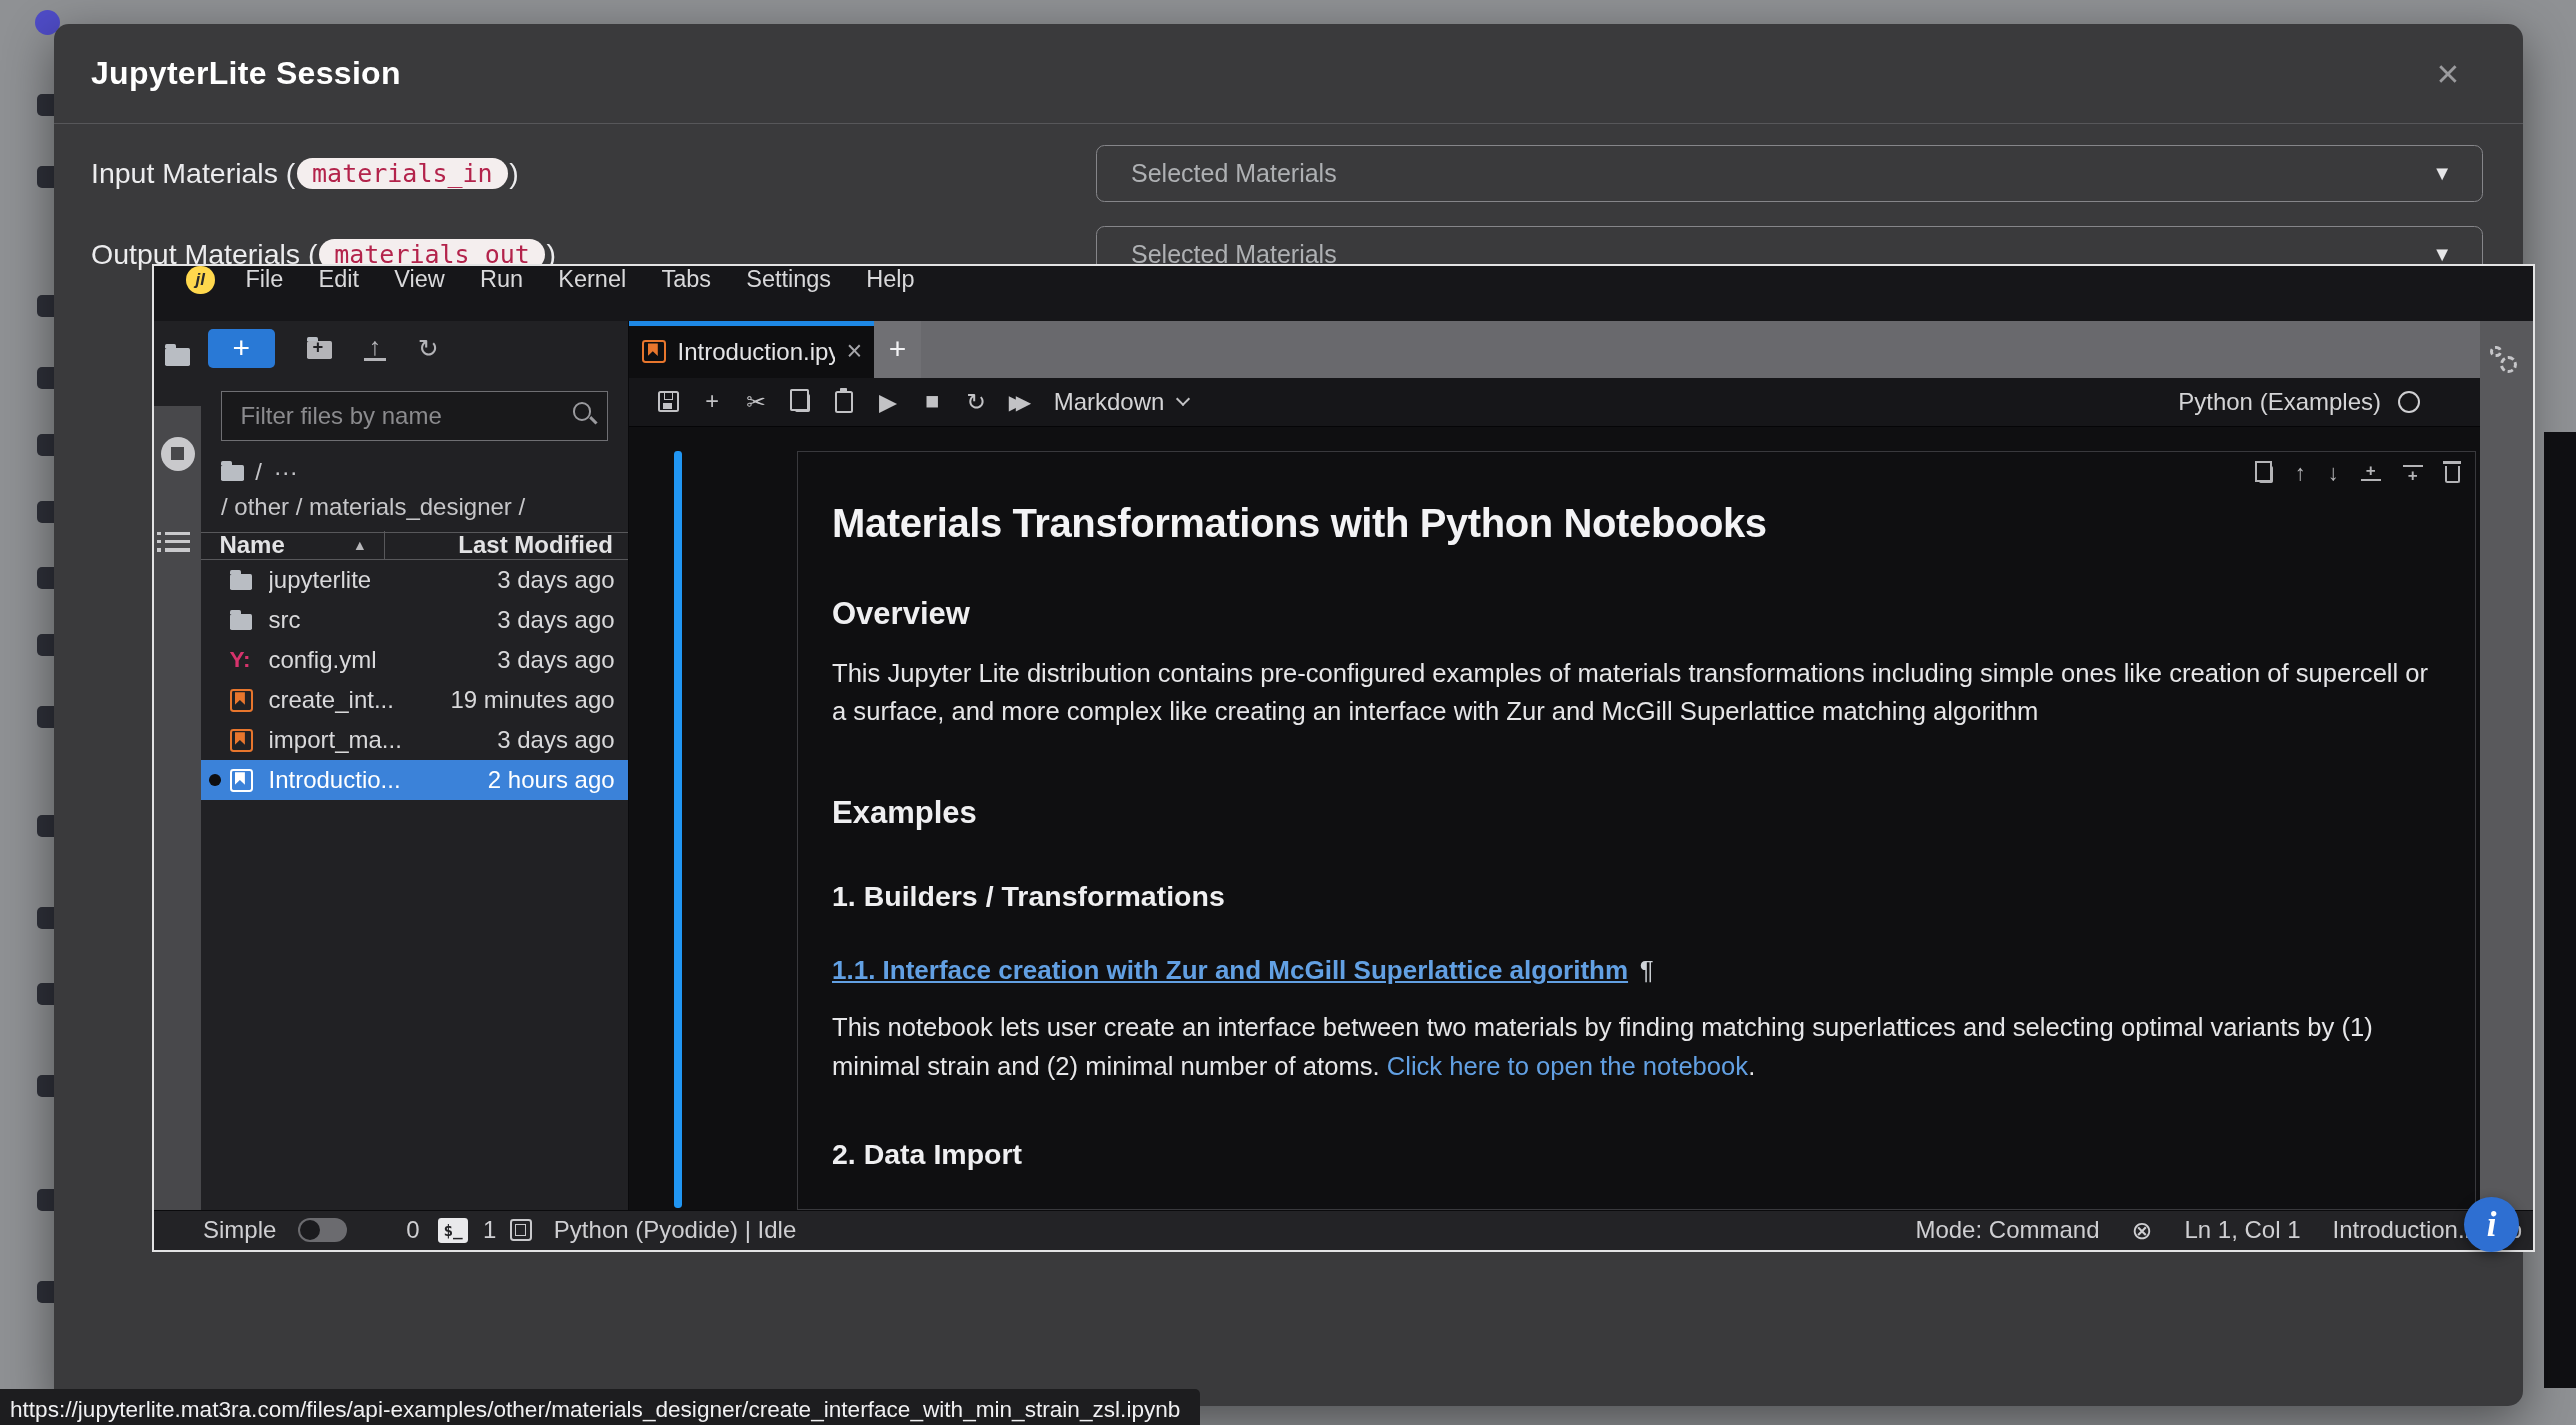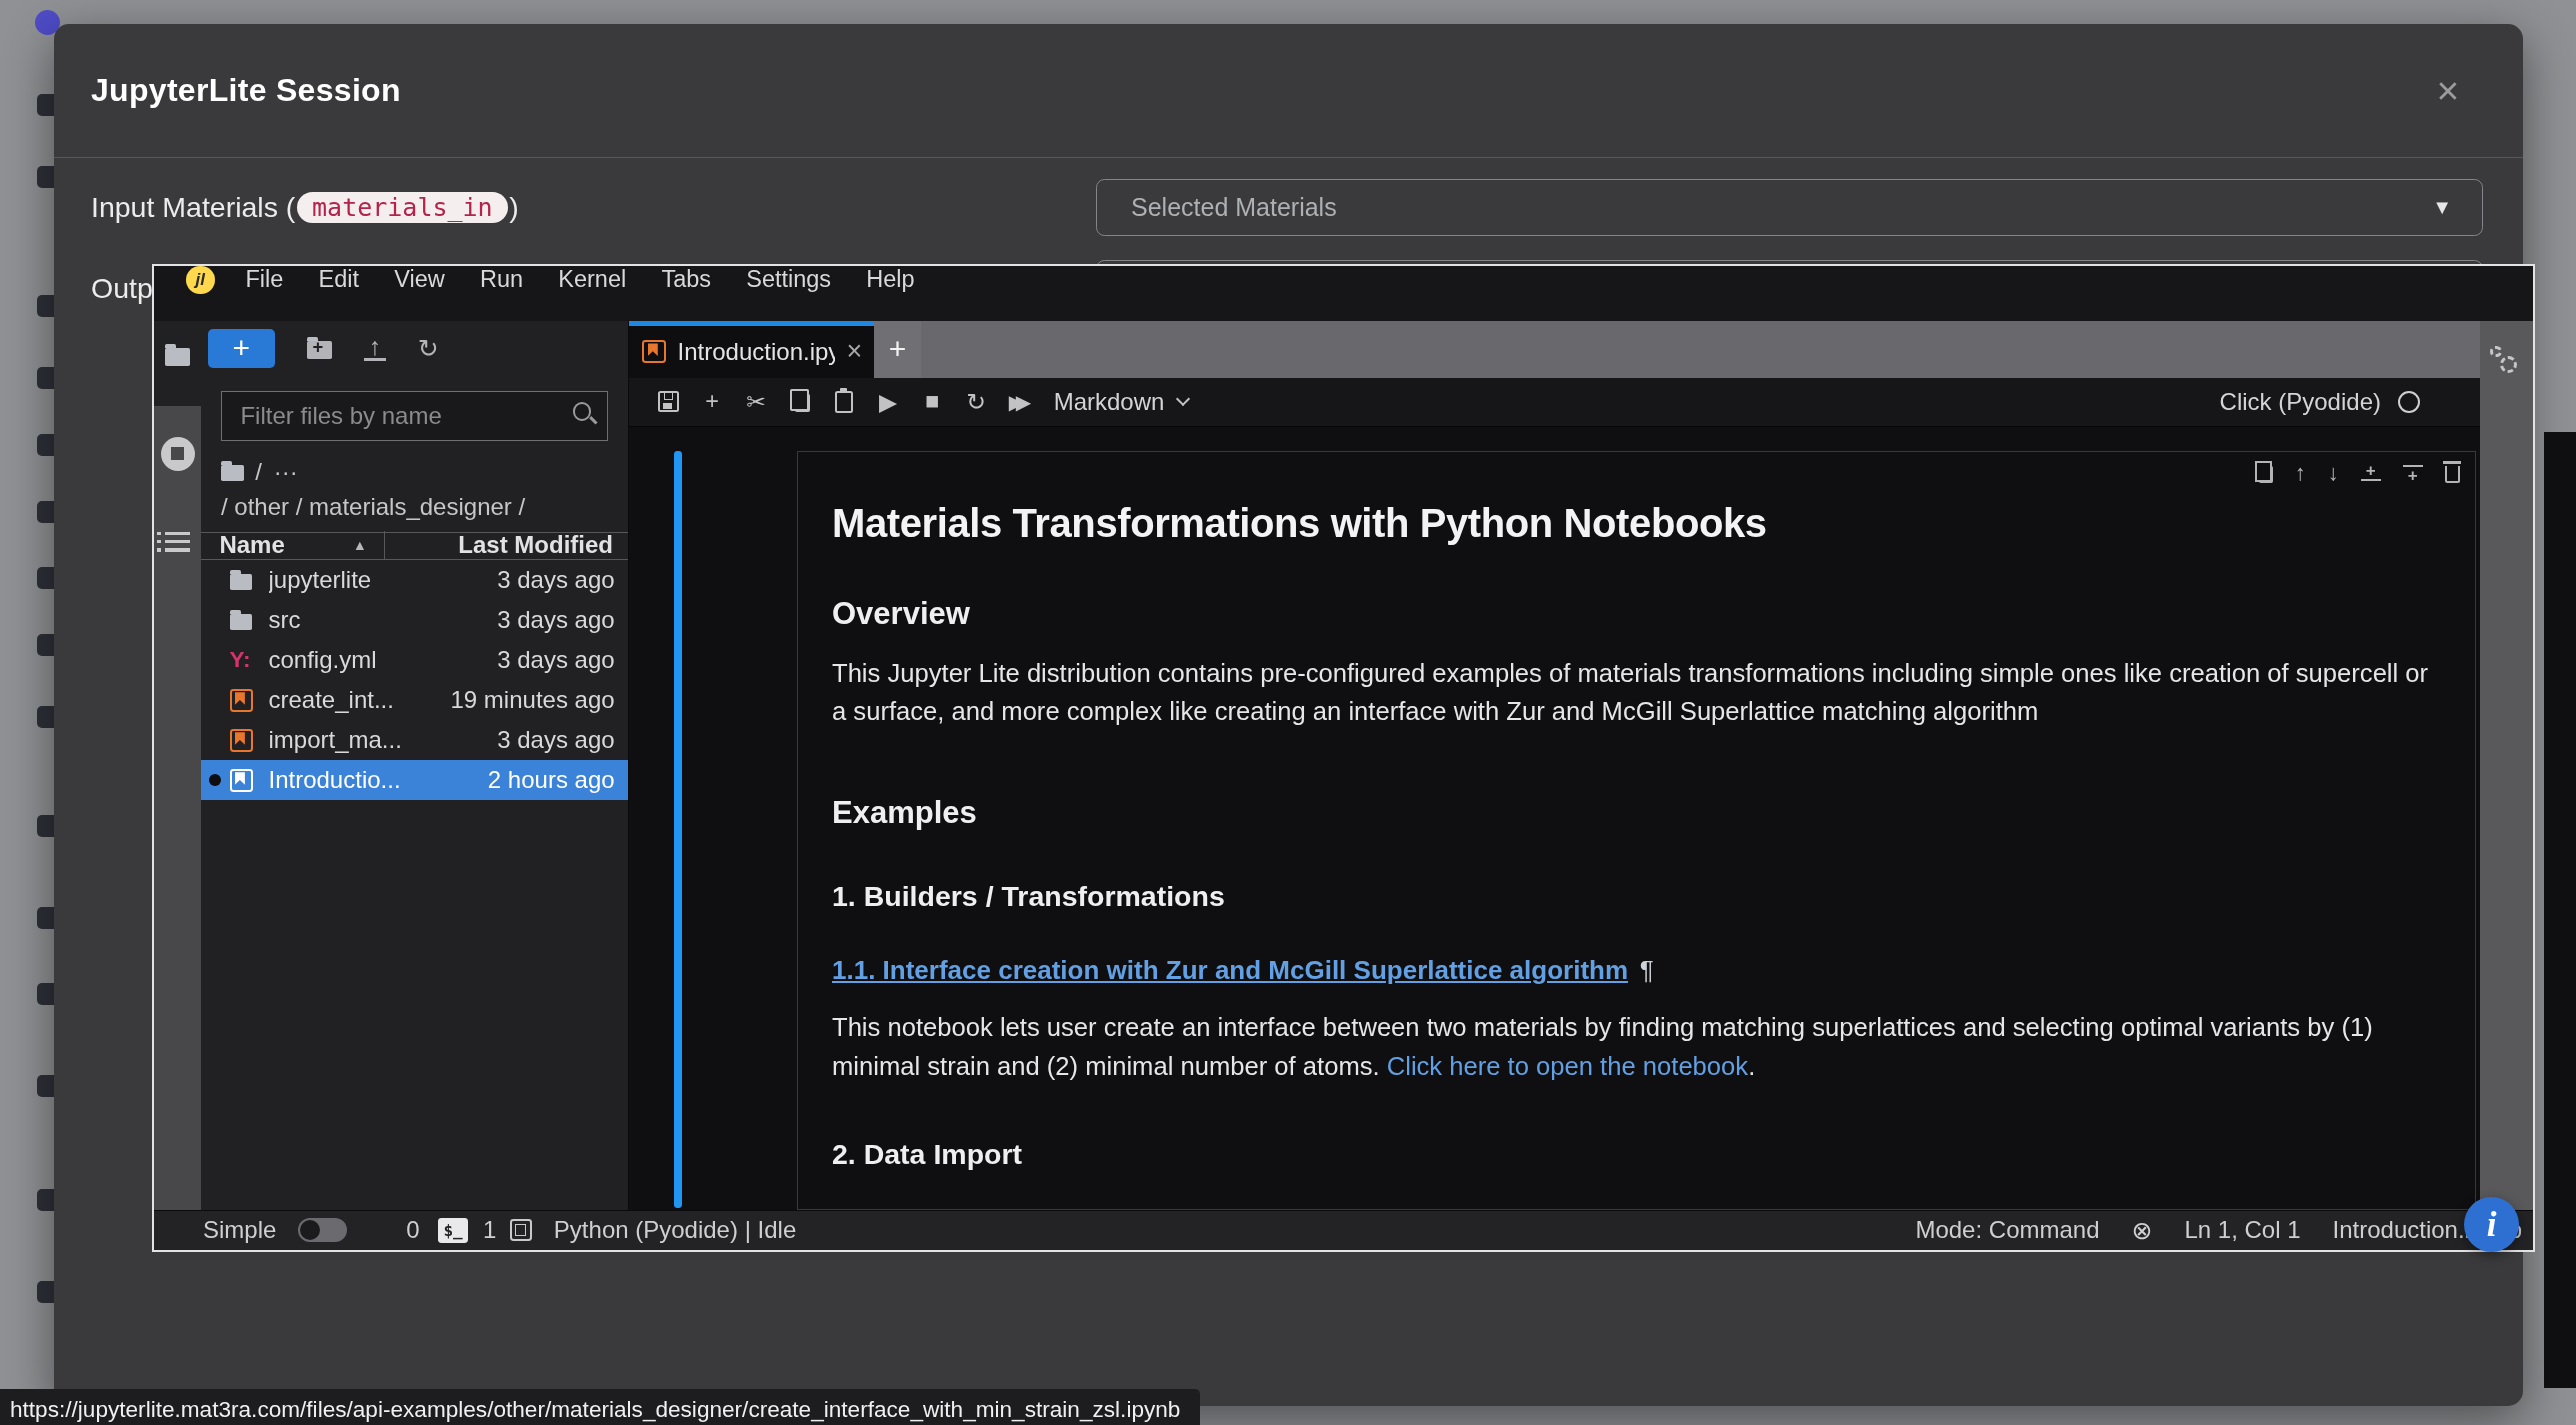--- a/index.html
+++ b/index.html
@@ -15,21 +15,21 @@
   .backdrop-darkstrip { position:absolute; left:2544px; top:432px; width:32px; height:956px; background:#101013; }
   .backdrop-icons { position:absolute; left:0; top:0; width:59px; height:1426px; }
   .bd-icon { position:absolute; left:37px; width:22px; height:22px; background:#23262f; border-radius:5px; opacity:.9; }
   .bd-icon.blue { background:#4845cc; border-radius:50%; width:25px; height:25px; left:35px; }
   
   .modal {
     position:absolute; left:54px; top:23.5px; width:2469px; height:1382px;
     background:#3a3a3c; border-radius:15px; z-index:10;
     box-shadow:0 15px 50px rgba(0,0,0,.45);
   }
-  .modal-header { height:134px; display:flex; align-items:center; justify-content:space-between;
+  .modal-header { height:100px; display:flex; align-items:center; justify-content:space-between;
     padding:0 37px; border-bottom:0.8px solid #57575a; }
   .modal-title { font-size:32px; font-weight:600; color:#ffffff; letter-spacing:0.3px; }
   .modal-close { font-size:39px; color:#9b9b9e; line-height:1; cursor:pointer; padding:0 6.7px; margin-right:20px; }
   .mat-row { display:flex; align-items:center; justify-content:space-between; padding:0 40px 0 37px; margin-top:20px; height:59px; }
   .mat-label { display:flex; align-items:center; font-size:28.5px; color:#ececee; white-space:nowrap; }
   .code-chip { font-family:"DejaVu Sans Mono", monospace; font-size:25px; color:#b3234b;
     background:#f4eeee; border-radius:17px; padding:1px 15px; margin:0 1.7px; }
   .dropdown { width:1387px; height:57px; border:1.7px solid #86868a; border-radius:8.4px;
     display:flex; align-items:center; justify-content:space-between; padding:0 30px 0 34px; cursor:pointer; }
   .dropdown-value { font-size:25px; color:#aeb0b3; }
@@ -365,21 +365,21 @@
             </span>
           <span class="tb-btn">▶</span>
           <span class="tb-btn">■</span>
           <span class="tb-btn">↻</span>
           <span class="tb-btn ff-glyph">▶▶</span>
           <span class="celltype-select">
             <span>Markdown</span>
             <span class="chev-down"></span>
           </span>
           <span class="kernel-group">
-            <span class="kernel-name">Click (Pyodide)</span>
+            <span class="kernel-name">Python (Examples)</span>
             <span class="kernel-circle"></span>
           </span>
         </div>
 
         <div class="nb-content">
           <span class="cell-bar"></span>
           <div class="md-cell">
             <div class="cell-toolbar">
               <span class="ct-btn">
                   <span class="i-dup"></span>

